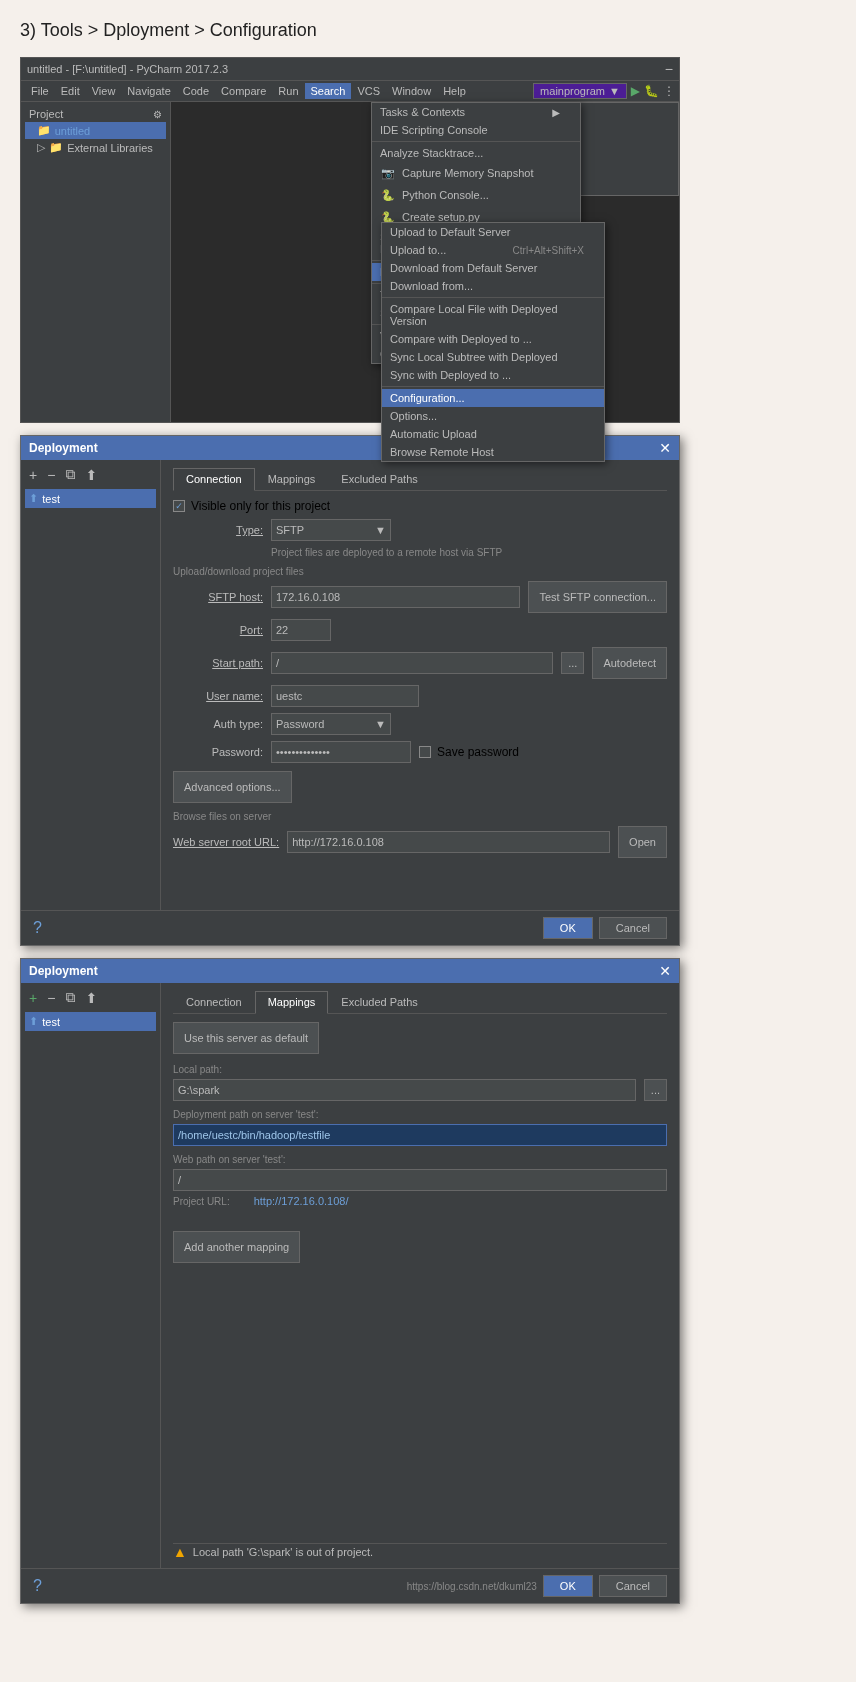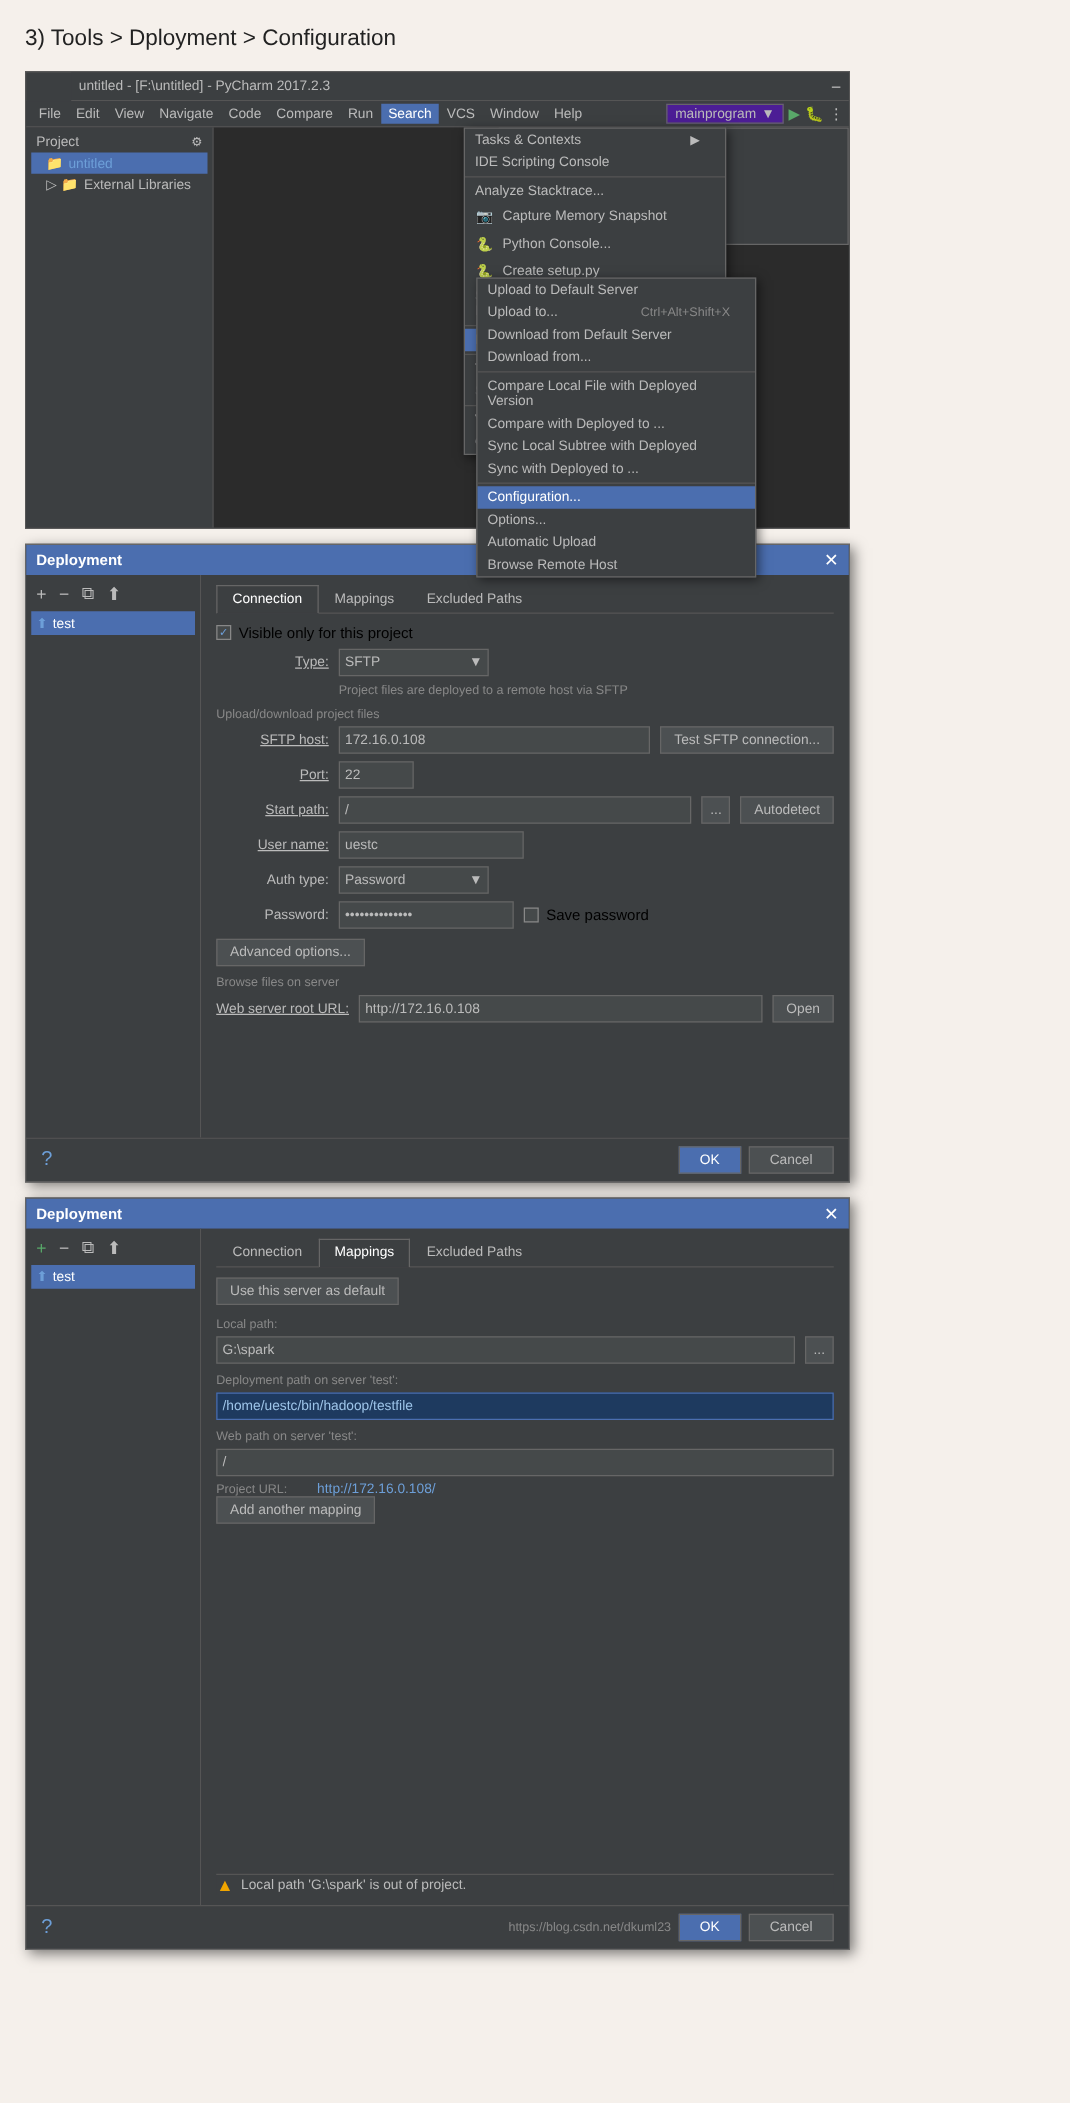--- a/index.html
+++ b/index.html
@@ -28,21 +28,20 @@
       position: relative;
     }
 
     .pycharm-titlebar {
       background: #3c3f41;
       display: flex;
       align-items: center;
       justify-content: space-between;
       padding: 3px 6px;
       border-bottom: 1px solid #555;
-      margin-left: 36px;
     }
 
     .pycharm-titlebar-text {
       color: #bbb;
       font-size: 11px;
     }
 
     .pycharm-titlebar-close {
       color: #bbb;
       font-size: 14px;
@@ -351,21 +350,21 @@
       cursor: pointer;
     }
 
     .form-btn {
       background: #4c5052;
       border: 1px solid #666;
       color: #bbb;
       font-size: 11px;
       padding: 3px 10px;
       cursor: pointer;
-      height: 22px;
+      height: 32px;
       display: flex;
       align-items: center;
     }
 
     .checkbox-row {
       display: flex;
       align-items: center;
       gap: 6px;
       margin-bottom: 6px;
     }
@@ -819,21 +818,21 @@
         <div style="margin-bottom: 4px;">
           <div class="section-label">Deployment path on server 'test':</div>
           <input class="form-input highlighted" style="width: 100%;" value="/home/uestc/bin/hadoop/testfile">
         </div>
 
         <div style="margin-bottom: 4px;">
           <div class="section-label">Web path on server 'test':</div>
           <input class="form-input" style="width: 100%;" value="/">
         </div>
 
-        <div class="form-row" style="margin-bottom:0;gap:24px;">
+        <div class="form-row" style="margin-bottom:24px;gap:24px;">
           <span class="section-label" style="margin:0;">Project URL:</span>
           <span class="url-text">http://172.16.0.108/</span>
         </div>
 
         <div>
           <button class="form-btn">Add another mapping</button>
         </div>
 
         <div class="warning-bar" style="margin-top: 280px; padding:0;">
           <span class="warning-icon">▲</span>

